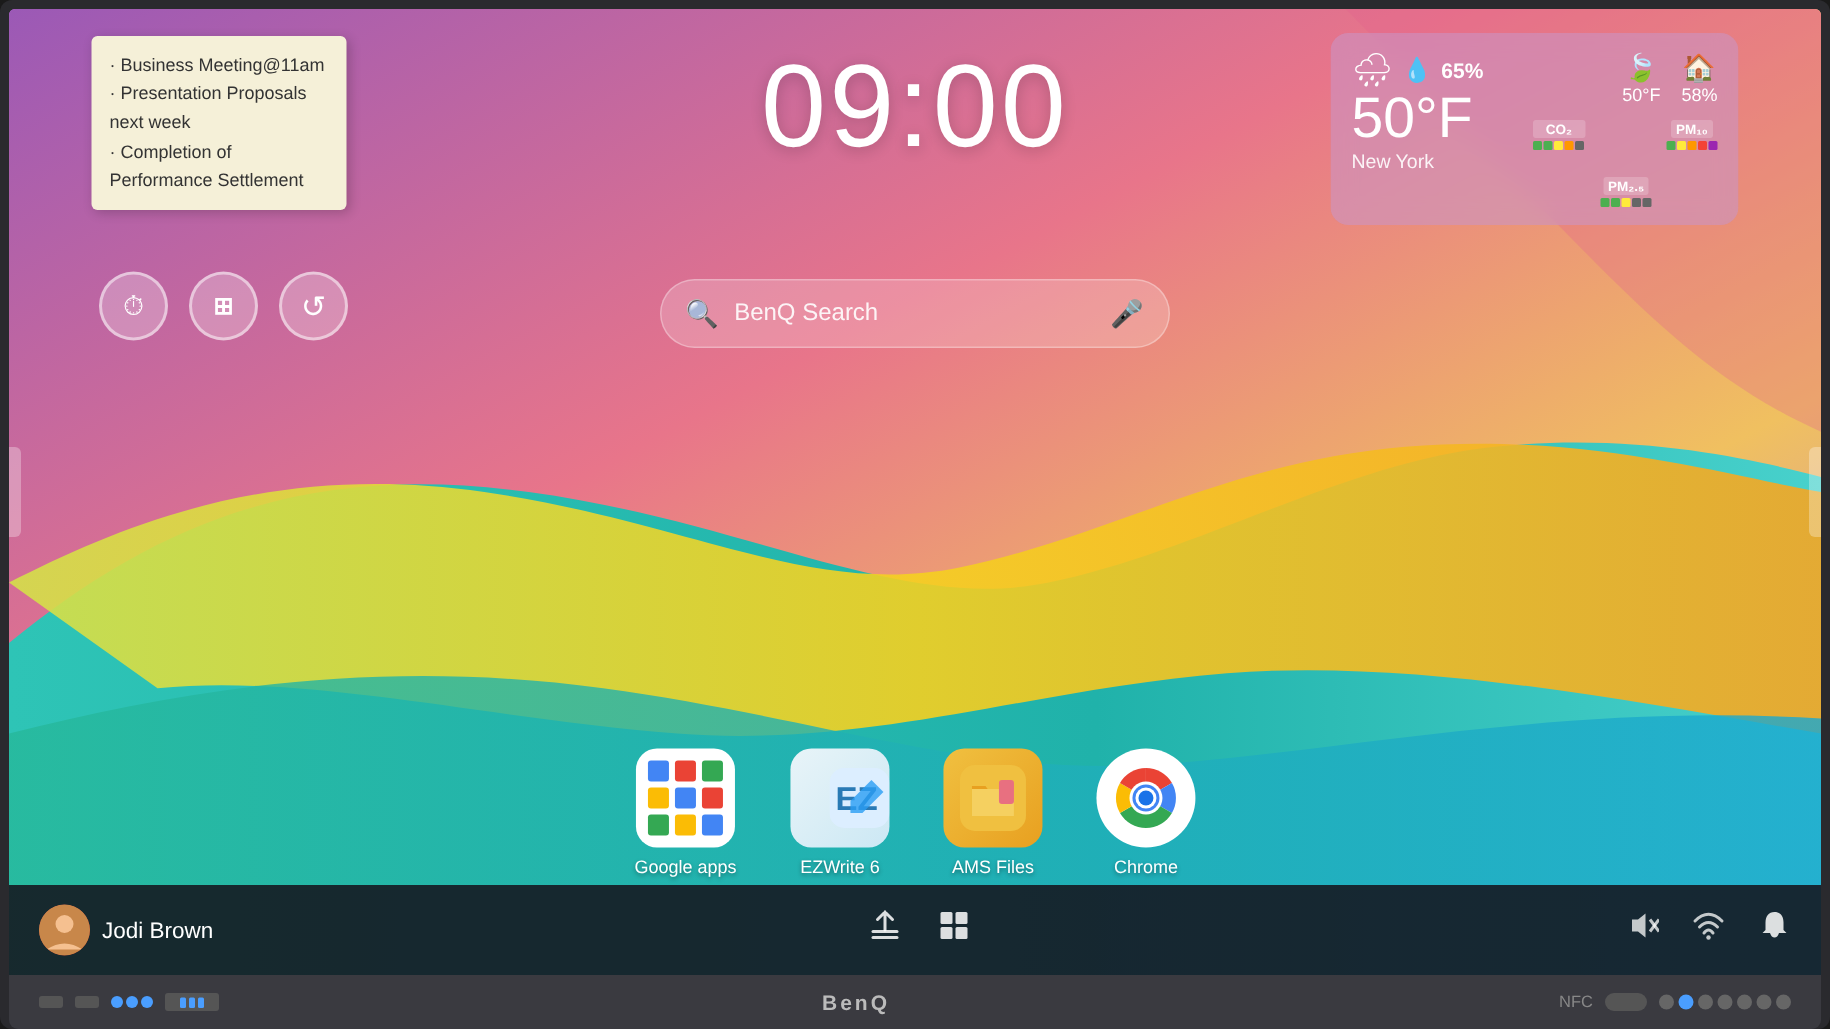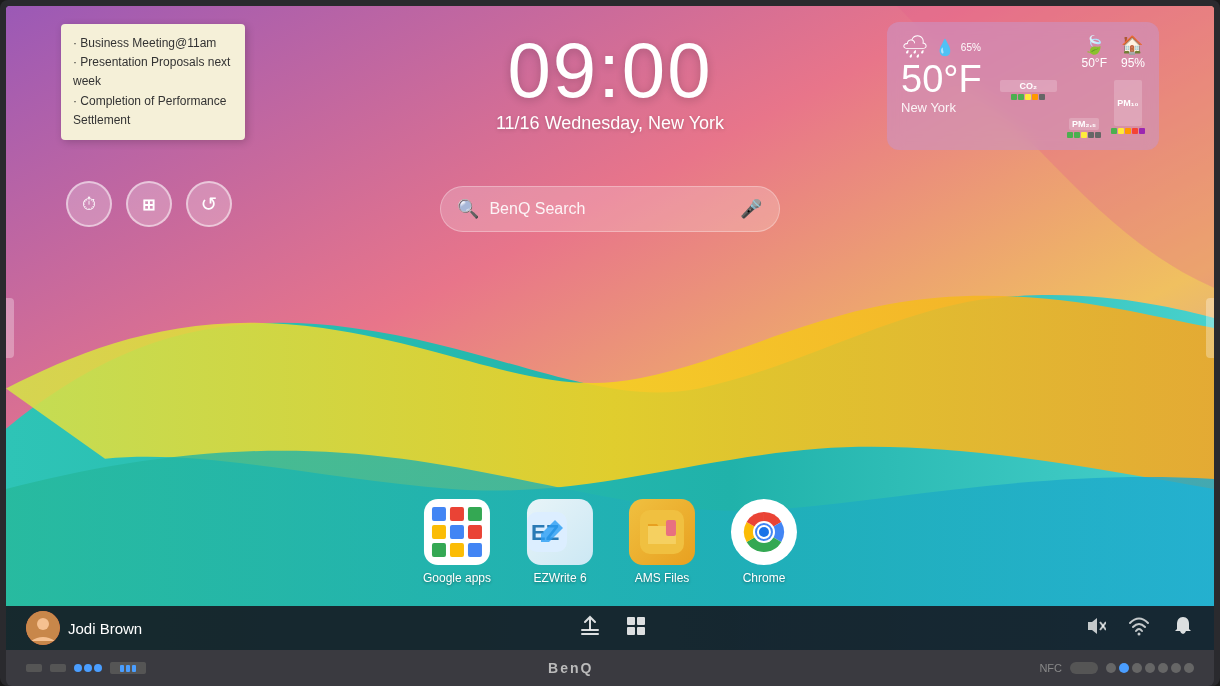--- a/index.html
+++ b/index.html
@@ -40,21 +40,21 @@
       height: 100%;
       position: relative;
       overflow: hidden;
       background: linear-gradient(135deg, #c471ed 0%, #f7797d 40%, #fbd786 70%, #c471ed 100%);
     }
 
     
     .bottom-bar {
       position: absolute;
       bottom: 0; left: 0; right: 0;
-      height: 44px;
+      height: 60px;
       background: rgba(20, 20, 30, 0.88);
       display: flex;
       align-items: center;
       padding: 0 20px;
       z-index: 100;
     }
 
     .user-profile {
       display: flex;
       align-items: center;
@@ -98,21 +98,21 @@
       display: flex;
       align-items: center;
       gap: 22px;
     }
 
     
     .note-widget {
       position: absolute;
       top: 18px;
       left: 55px;
-      width: 184px;
+      width: 170px;
       background: #f5f0d8;
       padding: 10px 12px;
       border-radius: 4px;
       font-size: 12px;
       color: #333;
       line-height: 1.5;
       z-index: 10;
       box-shadow: 2px 2px 8px rgba(0,0,0,0.2);
     }
 
@@ -319,21 +319,21 @@
     }
 
     
     .ezwrite-icon {
       background: linear-gradient(135deg, #e8f4f8, #cce8f4);
       border-radius: 14px;
       width: 66px;
       height: 66px;
       display: flex;
       align-items: center;
-      justify-content: flex-start;
+      justify-content: flex-end;
       font-size: 28px;
       font-weight: bold;
       color: #2a7ab5;
     }
 
     
     .instashare-icon {
       background: linear-gradient(135deg, #3b4cca, #7b4fdb);
       border-radius: 14px;
       width: 66px;
@@ -469,68 +469,67 @@
       <div class="side-handle-right"></div>
 
       <div class="note-widget">
         <div style="white-space: pre-line; font-size:12px; line-height:1.6; color:#333;">· Business Meeting@11am
 · Presentation Proposals next week
 · Completion of Performance Settlement</div>
       </div>
 
       <div class="clock-widget">
         <div class="clock-time">09:00</div>
-        <div class="clock-date">11/16 Wednesday, New York</div>
       </div>
 
       <div class="weather-widget">
         <div style="display:flex; gap:8px; align-items:flex-start;">
           <div class="weather-main">
             <div style="display:flex; align-items:center; gap:6px;">
               <span style="font-size:22px;">🌧</span>
               <span style="font-size:16px;">💧</span>
-              <span style="font-size:10px; font-weight:400;">65%</span>
+              <span style="font-size:14px; font-weight:700;">65%</span>
             </div>
             <div class="weather-temp-big">50°F</div>
             <div class="weather-city">New York</div>
           </div>
           <div class="weather-right">
             <div style="display:flex; gap:14px; align-items:center;">
               <div style="display:flex; flex-direction:column; align-items:center; font-size:11px;">
                 <span style="font-size:18px;">🍃</span>
                 <span style="font-size:12px; font-weight:500;">50°F</span>
               </div>
               <div style="display:flex; flex-direction:column; align-items:center; font-size:11px;">
                 <span style="font-size:18px;">🏠</span>
-                <span style="font-size:12px; font-weight:500;">95%</span>
+                <span style="font-size:12px; font-weight:500;">58%</span>
               </div>
             </div>
             <div style="display:flex; gap:10px; margin-top:4px;">
               <div class="quality-item">
-                <span style="font-size:9px; font-weight:600; background:rgba(255,255,255,0.2); padding:1px 20px; border-radius:2px;">CO₂</span>
+                <span style="font-size:9px; font-weight:600; background:rgba(255,255,255,0.2); padding:1px 9px; border-radius:2px;">CO₂</span>
                 <div class="quality-bar">
                   <div class="quality-dot" style="background:#4caf50;"></div>
                   <div class="quality-dot" style="background:#4caf50;"></div>
                   <div class="quality-dot" style="background:#ffeb3b;"></div>
                   <div class="quality-dot" style="background:#ff9800;"></div>
                   <div class="quality-dot" style="background:#666;"></div>
                 </div>
               </div>
               <div class="quality-item">
                 <span style="font-size:9px; font-weight:600; background:rgba(255,255,255,0.2); padding:1px 3px; border-radius:2px;margin-top:38px;">PM₂.₅</span>
                 <div class="quality-bar">
                   <div class="quality-dot" style="background:#4caf50;"></div>
                   <div class="quality-dot" style="background:#4caf50;"></div>
                   <div class="quality-dot" style="background:#ffeb3b;"></div>
                   <div class="quality-dot" style="background:#666;"></div>
                   <div class="quality-dot" style="background:#666;"></div>
                 </div>
               </div>
               <div class="quality-item">
-                <span style="font-size:9px; font-weight:600; background:rgba(255,255,255,0.2); padding:18px 3px; border-radius:2px;">PM₁₀</span>
+                <span style="font-size:9px; font-weight:600; background:rgba(255,255,255,0.2); padding:1px 3px; border-radius:2px;">PM₁₀</span>
                 <div class="quality-bar">
                   <div class="quality-dot" style="background:#4caf50;"></div>
                   <div class="quality-dot" style="background:#ffeb3b;"></div>
                   <div class="quality-dot" style="background:#ff9800;"></div>
                   <div class="quality-dot" style="background:#f44336;"></div>
                   <div class="quality-dot" style="background:#9c27b0;"></div>
                 </div>
               </div>
             </div>
           </div>

